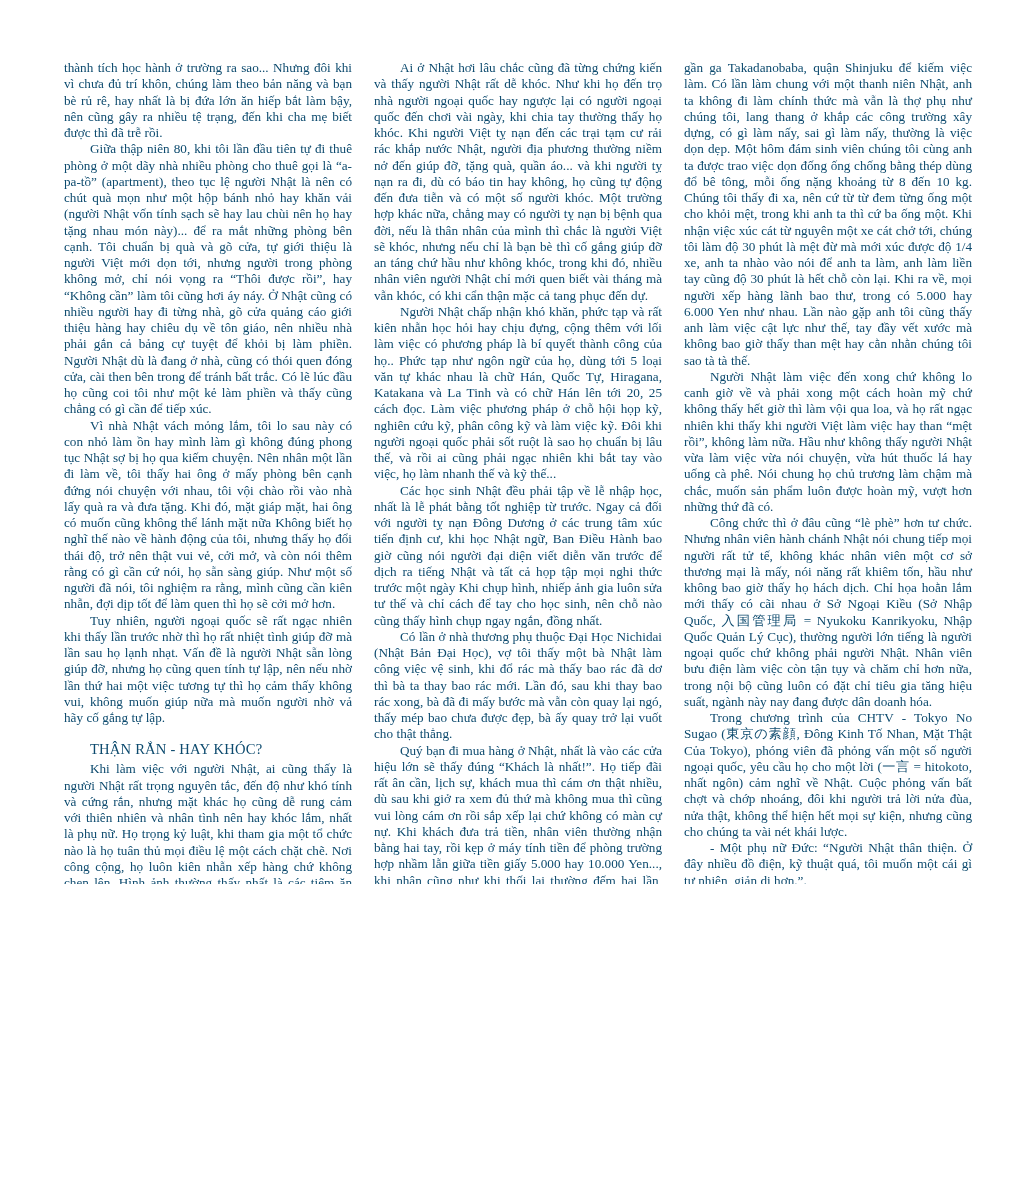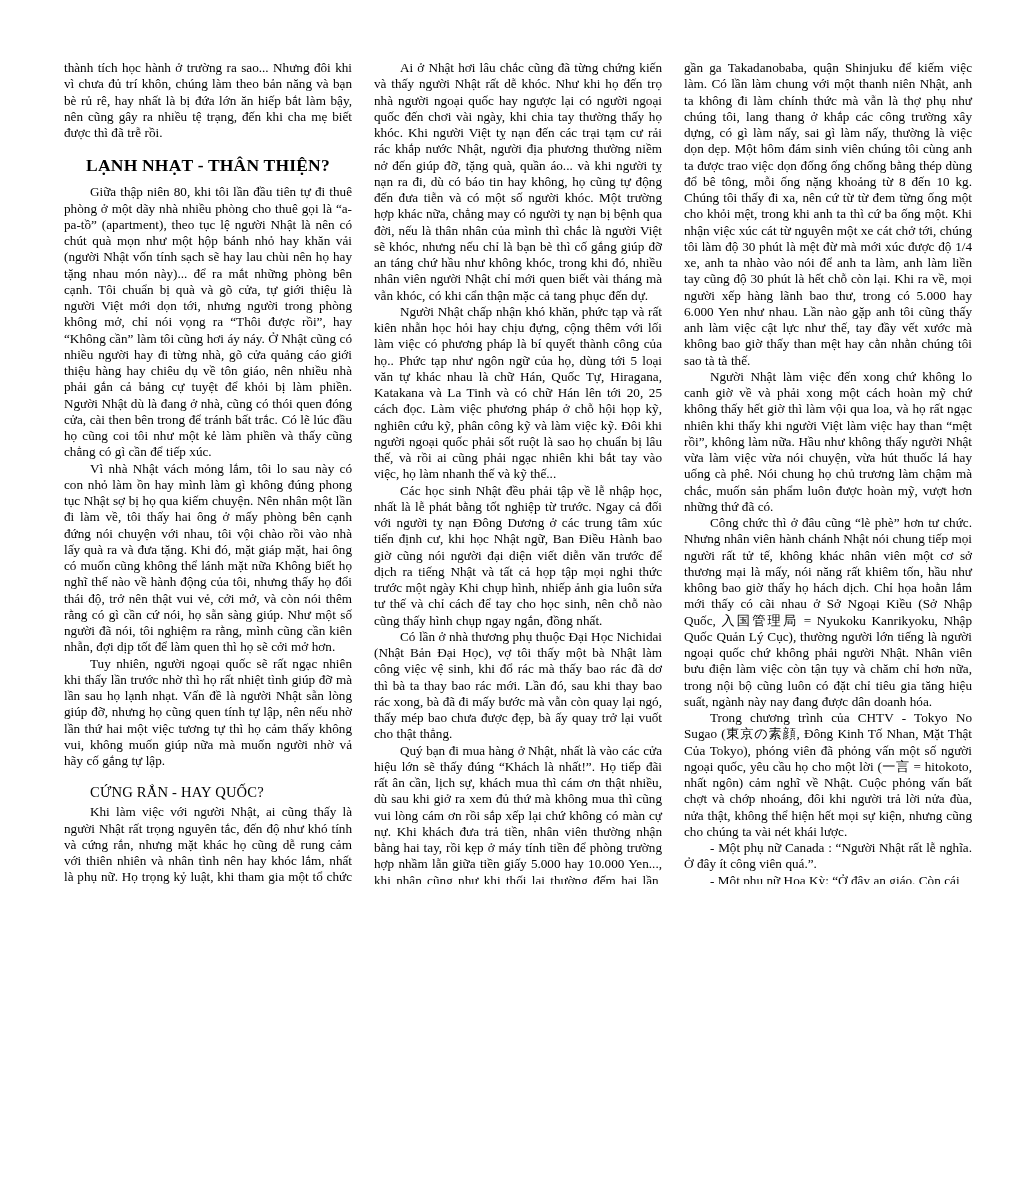--- a/index.html
+++ b/index.html
@@ -6,21 +6,21 @@
   body {
     width: 1035px; height: 1200px;
     background: #ffffff;
     font-family: "Liberation Serif", "DejaVu Serif", serif;
   }
   .page {
     position: relative;
     width: 1035px; height: 884px;
     background: #ffffff;
     overflow: hidden;
-    color: #000000;
+    color: #0c4a6e;
   }
   .columns {
     box-sizing: border-box;
     display: flex;
     gap: 22px;
     padding: 60px 63px 0 64px;
   }
   .col {
     flex: 0 0 288px;
     width: 288px;
@@ -53,40 +53,40 @@
   }
 </style>
 </head>
 <body>
 
 <div class="page">
   <div class="columns">
 
     <div class="col">
       <p class="body-par cont">thành tích học hành ở trường ra sao... Nhưng đôi khi vì chưa đủ trí khôn, chúng làm theo bản năng và bạn bè rủ rê, hay nhất là bị đứa lớn ăn hiếp bắt làm bậy, nên cũng gây ra nhiều tệ trạng, đến khi cha mẹ biết được thì đã trễ rồi.</p>
-      <div class="h-big">LẠNH NHẠT - THÂN THIỆN?</div>
       <p class="body-par">Giữa thập niên 80, khi tôi lần đầu tiên tự đi thuê phòng ở một dãy nhà nhiều phòng cho thuê gọi là “a-pa-tồ” (apartment), theo tục lệ người Nhật là nên có chút quà mọn như một hộp bánh nhỏ hay khăn vải (người Nhật vốn tính sạch sẽ hay lau chùi nên họ hay tặng nhau món này)... để ra mắt những phòng bên cạnh. Tôi chuẩn bị quà và gõ cửa, tự giới thiệu là người Việt mới dọn tới, nhưng người trong phòng không mở, chỉ nói vọng ra “Thôi được rồi”, hay “Không cần” làm tôi cũng hơi áy náy. Ở Nhật cũng có nhiều người hay đi từng nhà, gõ cửa quảng cáo giới thiệu hàng hay chiêu dụ về tôn giáo, nên nhiều nhà phải gắn cả bảng cự tuyệt để khỏi bị làm phiền. Người Nhật dù là đang ở nhà, cũng có thói quen đóng cửa, cài then bên trong để tránh bất trắc. Có lẽ lúc đầu họ cũng coi tôi như một kẻ làm phiền và thấy cũng chẳng có gì cần để tiếp xúc.</p>
       <p class="body-par">Vì nhà Nhật vách mỏng lắm, tôi lo sau này có con nhỏ làm ồn hay mình làm gì không đúng phong tục Nhật sợ bị họ qua kiếm chuyện. Nên nhân một lần đi làm về, tôi thấy hai ông ở mấy phòng bên cạnh đứng nói chuyện với nhau, tôi vội chào rồi vào nhà lấy quà ra và đưa tặng. Khi đó, mặt giáp mặt, hai ông có muốn cũng không thể lánh mặt nữa Không biết họ nghĩ thế nào về hành động của tôi, nhưng thấy họ đổi thái độ, trở nên thật vui vẻ, cởi mở, và còn nói thêm rằng có gì cần cứ nói, họ sẵn sàng giúp. Như một số người đã nói, tôi nghiệm ra rằng, mình cũng cần kiên nhẫn, đợi dịp tốt để làm quen thì họ sẽ cởi mở hơn.</p>
       <p class="body-par">Tuy nhiên, người ngoại quốc sẽ rất ngạc nhiên khi thấy lần trước nhờ thì họ rất nhiệt tình giúp đỡ mà lần sau họ lạnh nhạt. Vấn đề là người Nhật sẵn lòng giúp đỡ, nhưng họ cũng quen tính tự lập, nên nếu nhờ lần thứ hai một việc tương tự thì họ cảm thấy không vui, không muốn giúp nữa mà muốn người nhờ vả hãy cố gắng tự lập.</p>
-      <div class="h-small">CỨNG RẮN - HAY QUỐC?</div>
+      <div class="h-small">THẬN RẮN - HAY KHÓC?</div>
       <p class="body-par">Khi làm việc với người Nhật, ai cũng thấy là người Nhật rất trọng nguyên tắc, đến độ như khó tính và cứng rắn, nhưng mặt khác họ cũng dễ rung cảm với thiên nhiên và nhân tình nên hay khóc lắm, nhất là phụ nữ. Họ trọng kỷ luật, khi tham gia một tổ chức nào là họ tuân thủ mọi điều lệ một cách chặt chẽ. Nơi công cộng, họ luôn kiên nhẫn xếp hàng chứ không chen lên. Hình ảnh thường thấy nhất là các tiệm ăn đông khách, người Nhật sẵn sàng xếp hàng cả tiếng đồng hồ. Trong cuộc sống xã hội công nghiệp, họ thường cố gắng giữ đúng giờ, nhất là trong giao ước làm ăn.</p>
     </div>
 
     <div class="col">
       <p class="body-par">Ai ở Nhật hơi lâu chắc cũng đã từng chứng kiến và thấy người Nhật rất dễ khóc. Như khi họ đến trọ nhà người ngoại quốc hay ngược lại có người ngoại quốc đến chơi vài ngày, khi chia tay thường thấy họ khóc. Khi người Việt tỵ nạn đến các trại tạm cư rải rác khắp nước Nhật, người địa phương thường niềm nở đến giúp đỡ, tặng quà, quần áo... và khi người tỵ nạn ra đi, dù có báo tin hay không, họ cũng tự động đến đưa tiễn và có một số người khóc. Một trường hợp khác nữa, chẳng may có người tỵ nạn bị bệnh qua đời, nếu là thân nhân của mình thì chắc là người Việt sẽ khóc, nhưng nếu chỉ là bạn bè thì cố gắng giúp đỡ an táng chứ hầu như không khóc, trong khi đó, nhiều nhân viên người Nhật chỉ mới quen biết vài tháng mà vẫn khóc, có khi cẩn thận mặc cả tang phục đến dự.</p>
       <p class="body-par">Người Nhật chấp nhận khó khăn, phức tạp và rất kiên nhẫn học hỏi hay chịu đựng, cộng thêm với lối làm việc có phương pháp là bí quyết thành công của họ.. Phức tạp như ngôn ngữ của họ, dùng tới 5 loại văn tự khác nhau là chữ Hán, Quốc Tự, Hiragana, Katakana và La Tinh và có chữ Hán lên tới 20, 25 cách đọc. Làm việc phương pháp ở chỗ hội họp kỹ, nghiên cứu kỹ, phân công kỹ và làm việc kỹ. Đôi khi người ngoại quốc phải sốt ruột là sao họ chuẩn bị lâu thế, và rồi ai cũng phải ngạc nhiên khi bắt tay vào việc, họ làm nhanh thế và kỹ thế...</p>
       <p class="body-par">Các học sinh Nhật đều phải tập về lễ nhập học, nhất là lễ phát bằng tốt nghiệp từ trước. Ngay cả đối với người tỵ nạn Đông Dương ở các trung tâm xúc tiến định cư, khi học Nhật ngữ, Ban Điều Hành bao giờ cũng nói người đại diện viết diễn văn trước để dịch ra tiếng Nhật và tất cả họp tập mọi nghi thức trước một ngày Khi chụp hình, nhiếp ảnh gia luôn sửa tư thế và chỉ cách để tay cho học sinh, nên chỗ nào cũng thấy hình chụp ngay ngắn, đồng nhất.</p>
       <p class="body-par">Có lần ở nhà thương phụ thuộc Đại Học Nichidai (Nhật Bản Đại Học), vợ tôi thấy một bà Nhật làm công việc vệ sinh, khi đổ rác mà thấy bao rác đã dơ thì bà ta thay bao rác mới. Lần đó, sau khi thay bao rác xong, bà đã đi mấy bước mà vẫn còn quay lại ngó, thấy mép bao chưa được đẹp, bà ấy quay trở lại vuốt cho thật thẳng.</p>
       <p class="body-par">Quý bạn đi mua hàng ở Nhật, nhất là vào các cửa hiệu lớn sẽ thấy đúng “Khách là nhất!”. Họ tiếp đãi rất ân cần, lịch sự, khách mua thì cám ơn thật nhiều, dù sau khi giở ra xem đủ thứ mà không mua thì cũng vui lòng cám ơn rồi sắp xếp lại chứ không có màn cự nự. Khi khách đưa trả tiền, nhân viên thường nhận bằng hai tay, rồi kẹp ở máy tính tiền để phòng trường hợp nhầm lẫn giữa tiền giấy 5.000 hay 10.000 Yen..., khi nhận cũng như khi thối lại thường đếm hai lần, đưa tiền thối cũng bằng hai tay, thối xong mới cất tiền giấy của khách đi rồi chắp hai tay cúi chào. Trong giao dịch, lúc trao đổi danh thiếp, đôi khi cũng thấy họ đưa và nhận bằng hai tay, nhất là người có địa vị thấp hơn.</p>
       <p class="body-par">Thời sinh viên, dựng thoảng tôi ra “chợ người” ở</p>
     </div>
 
     <div class="col">
       <p class="body-par cont">gần ga Takadanobaba, quận Shinjuku để kiếm việc làm. Có lần làm chung với một thanh niên Nhật, anh ta không đi làm chính thức mà vẫn là thợ phụ như chúng tôi, lang thang ở khắp các công trường xây dựng, có gì làm nấy, sai gì làm nấy, thường là việc dọn dẹp. Một hôm đám sinh viên chúng tôi cùng anh ta được trao việc dọn đống ống chống bằng thép dùng đổ bê tông, mỗi ống nặng khoảng từ 8 đến 10 kg. Chúng tôi thấy đi xa, nên cứ từ từ đem từng ống một cho khỏi mệt, trong khi anh ta thì cứ ba ống một. Khi nhận việc xúc cát từ nguyên một xe cát chở tới, chúng tôi làm độ 30 phút là mệt đừ mà mới xúc được độ 1/4 xe, anh ta nhào vào nói để anh ta làm, anh làm liền tay cũng độ 30 phút là hết chỗ còn lại. Khi ra về, mọi người xếp hàng lãnh bao thư, trong có 5.000 hay 6.000 Yen như nhau. Lần nào gặp anh tôi cũng thấy anh làm việc cật lực như thế, tay đầy vết xước mà không bao giờ thấy than mệt hay cằn nhằn chúng tôi sao tà tà thế.</p>
       <p class="body-par">Người Nhật làm việc đến xong chứ không lo canh giờ về và phải xong một cách hoàn mỹ chứ không thấy hết giờ thì làm vội qua loa, và họ rất ngạc nhiên khi thấy khi người Việt làm việc hay than “mệt rồi”, không làm nữa. Hầu như không thấy người Nhật vừa làm việc vừa nói chuyện, vừa hút thuốc lá hay uống cà phê. Nói chung họ chủ trương làm chậm mà chắc, muốn sản phẩm luôn được hoàn mỹ, vượt hơn những thứ đã có.</p>
       <p class="body-par">Công chức thì ở đâu cũng “lè phè” hơn tư chức. Nhưng nhân viên hành chánh Nhật nói chung tiếp mọi người rất tử tế, không khác nhân viên một cơ sở thương mại là mấy, nói năng rất khiêm tốn, hầu như không bao giờ thấy họ hách dịch. Chỉ họa hoằn lắm mới thấy có cãi nhau ở Sở Ngoại Kiều (Sở Nhập Quốc, 入国管理局 = Nyukoku Kanrikyoku, Nhập Quốc Quản Lý Cục), thường người lớn tiếng là người ngoại quốc chứ không phải người Nhật. Nhân viên bưu điện làm việc còn tận tụy và chăm chỉ hơn nữa, trong nội bộ cũng luôn có đặt chỉ tiêu gia tăng hiệu suất, ngành này nay đang được dân doanh hóa.</p>
       <p class="body-par">Trong chương trình của CHTV - Tokyo No Sugao (東京の素顔, Đông Kinh Tố Nhan, Mặt Thật Của Tokyo), phóng viên đã phỏng vấn một số người ngoại quốc, yêu cầu họ cho một lời (一言 = hitokoto, nhất ngôn) cảm nghĩ về Nhật. Cuộc phỏng vấn bất chợt và chớp nhoáng, đôi khi người trả lời nửa đùa, nửa thật, không thể hiện hết mọi sự kiện, nhưng cũng cho chúng ta vài nét khái lược.</p>
+      <p class="body-par">- Một phụ nữ Đức: “Người Nhật thân thiện. Ở đây nhiều đồ điện, kỹ thuật quá, tôi muốn một cái gì tự nhiên, giản dị hơn.”.</p>
       <p class="body-par">- Một phụ nữ Canada : “Người Nhật rất lễ nghĩa. Ở đây ít công viên quá.”.</p>
       <p class="body-par">- Một phụ nữ Hoa Kỳ: “Ở đây an giáo. Còn cái</p>
     </div>
 
   </div>
 </div>
 
 </body></html>

